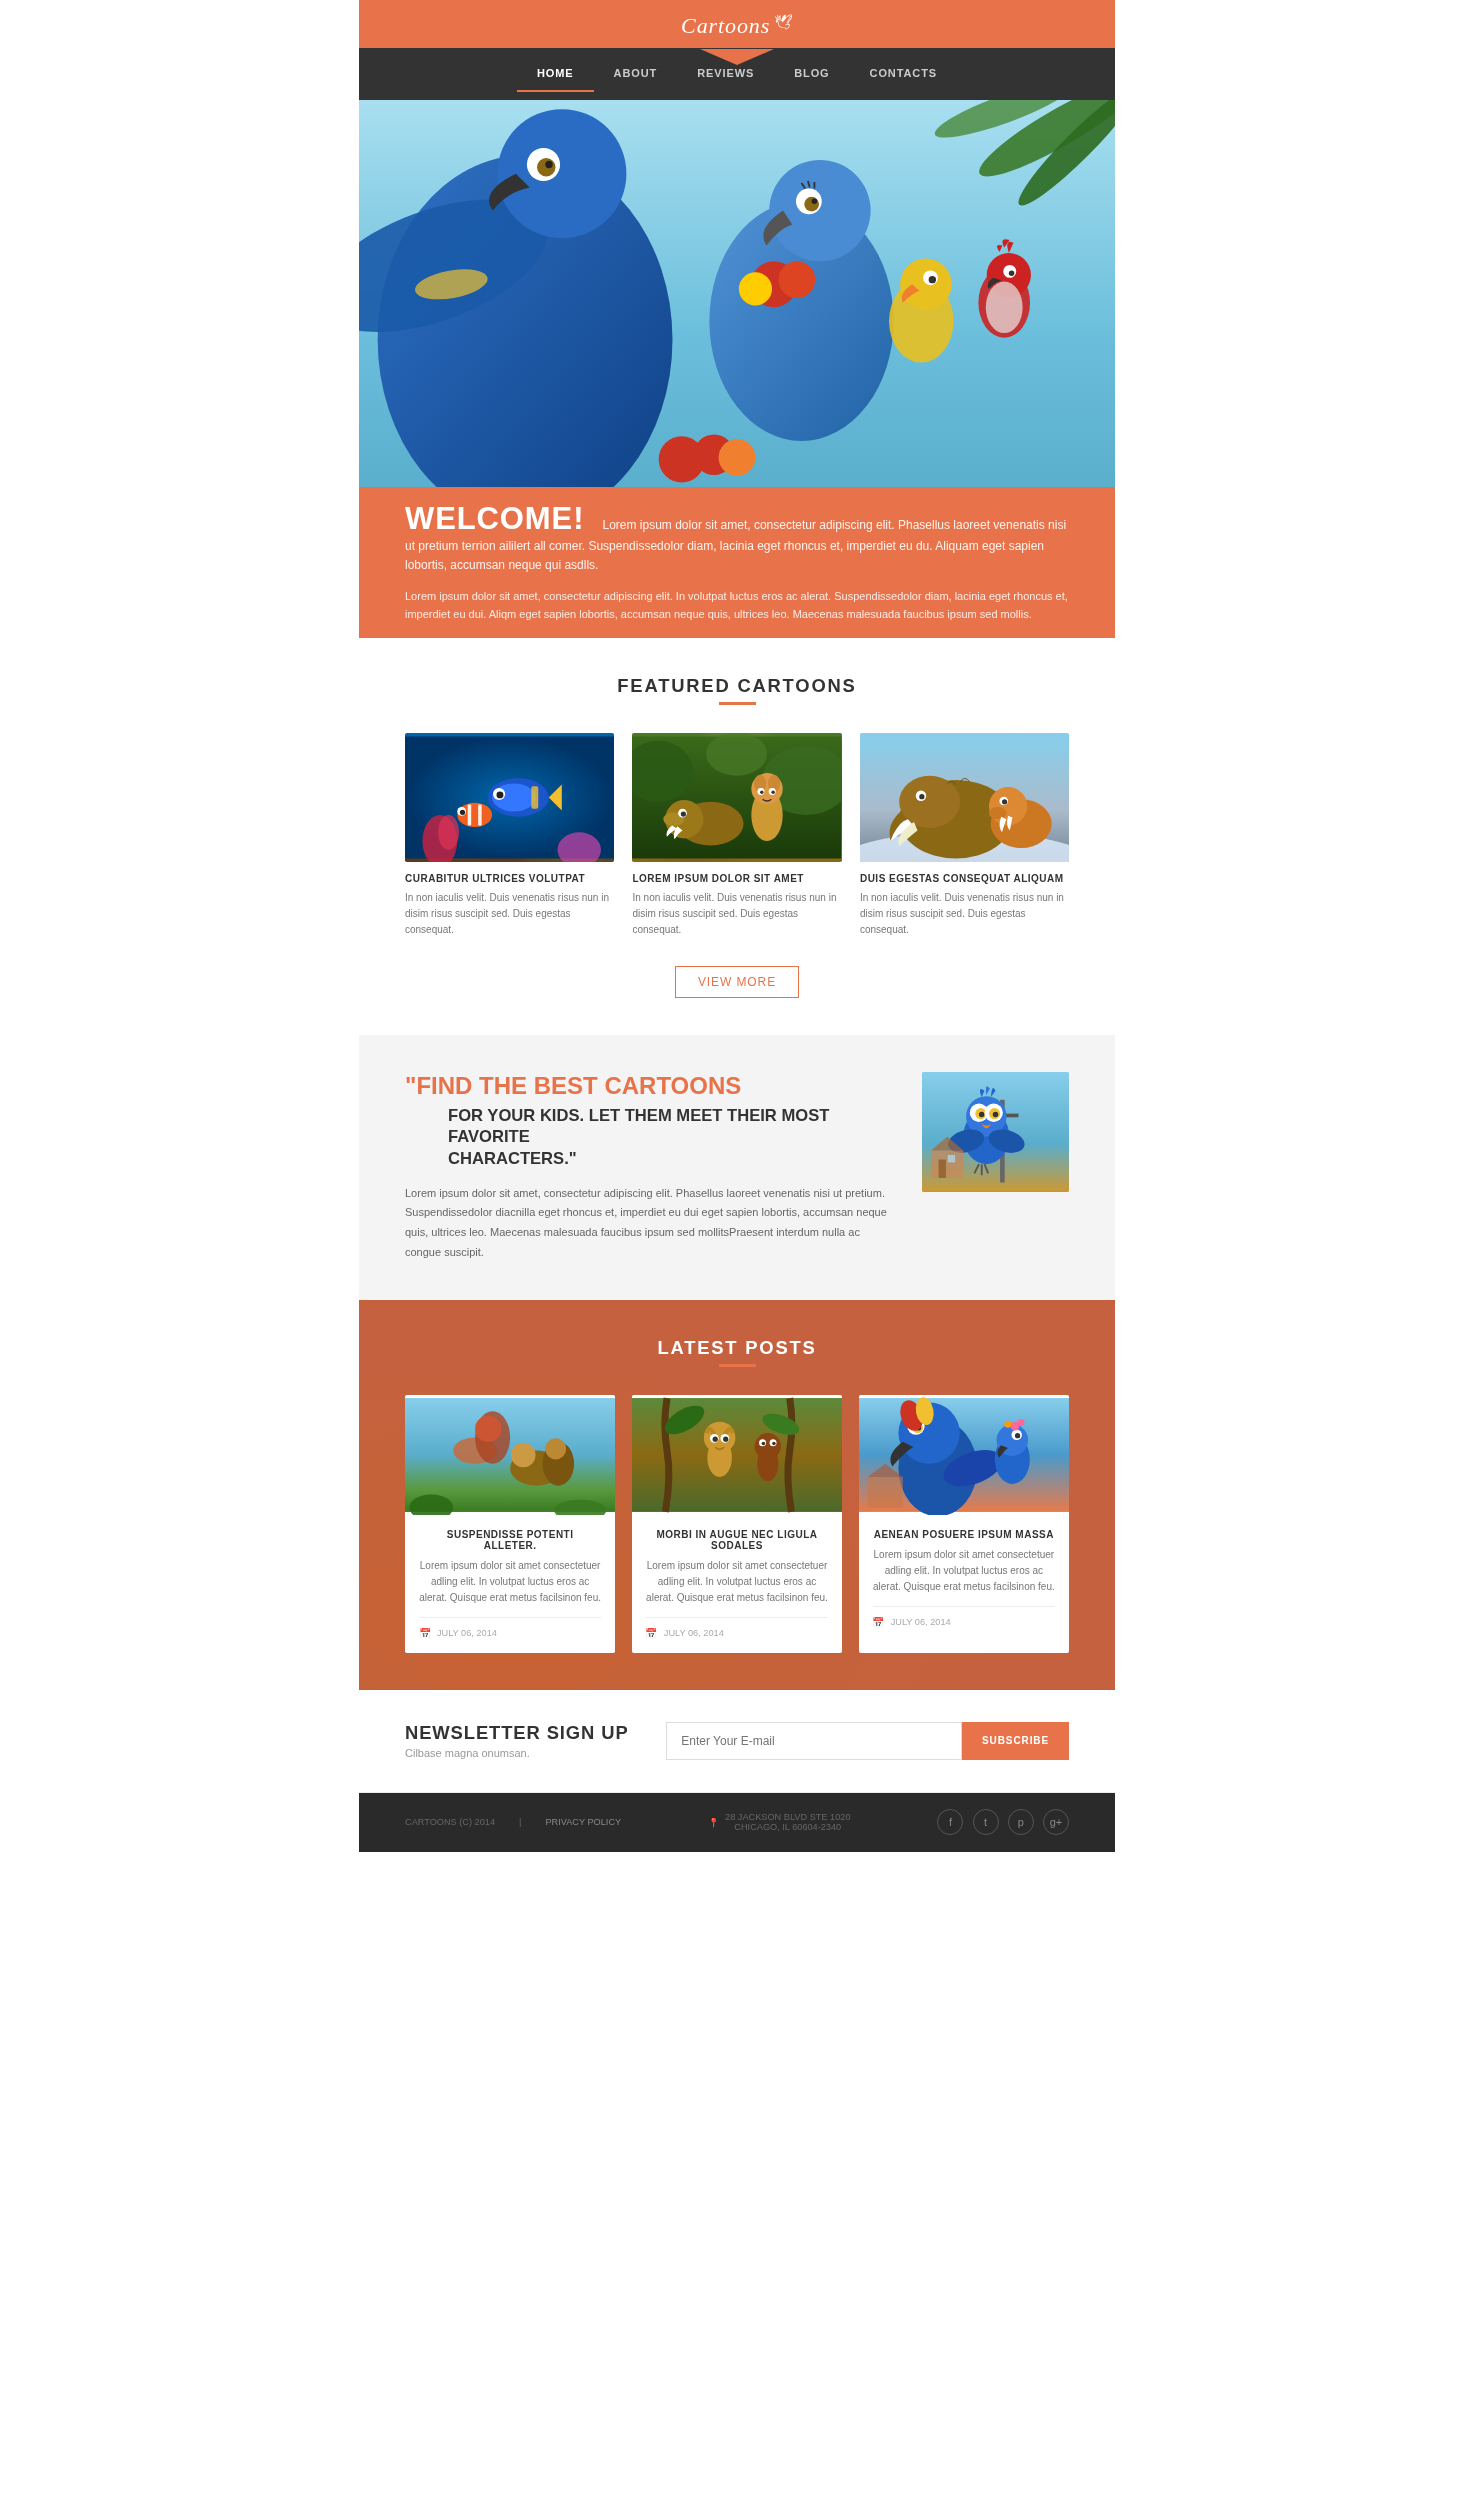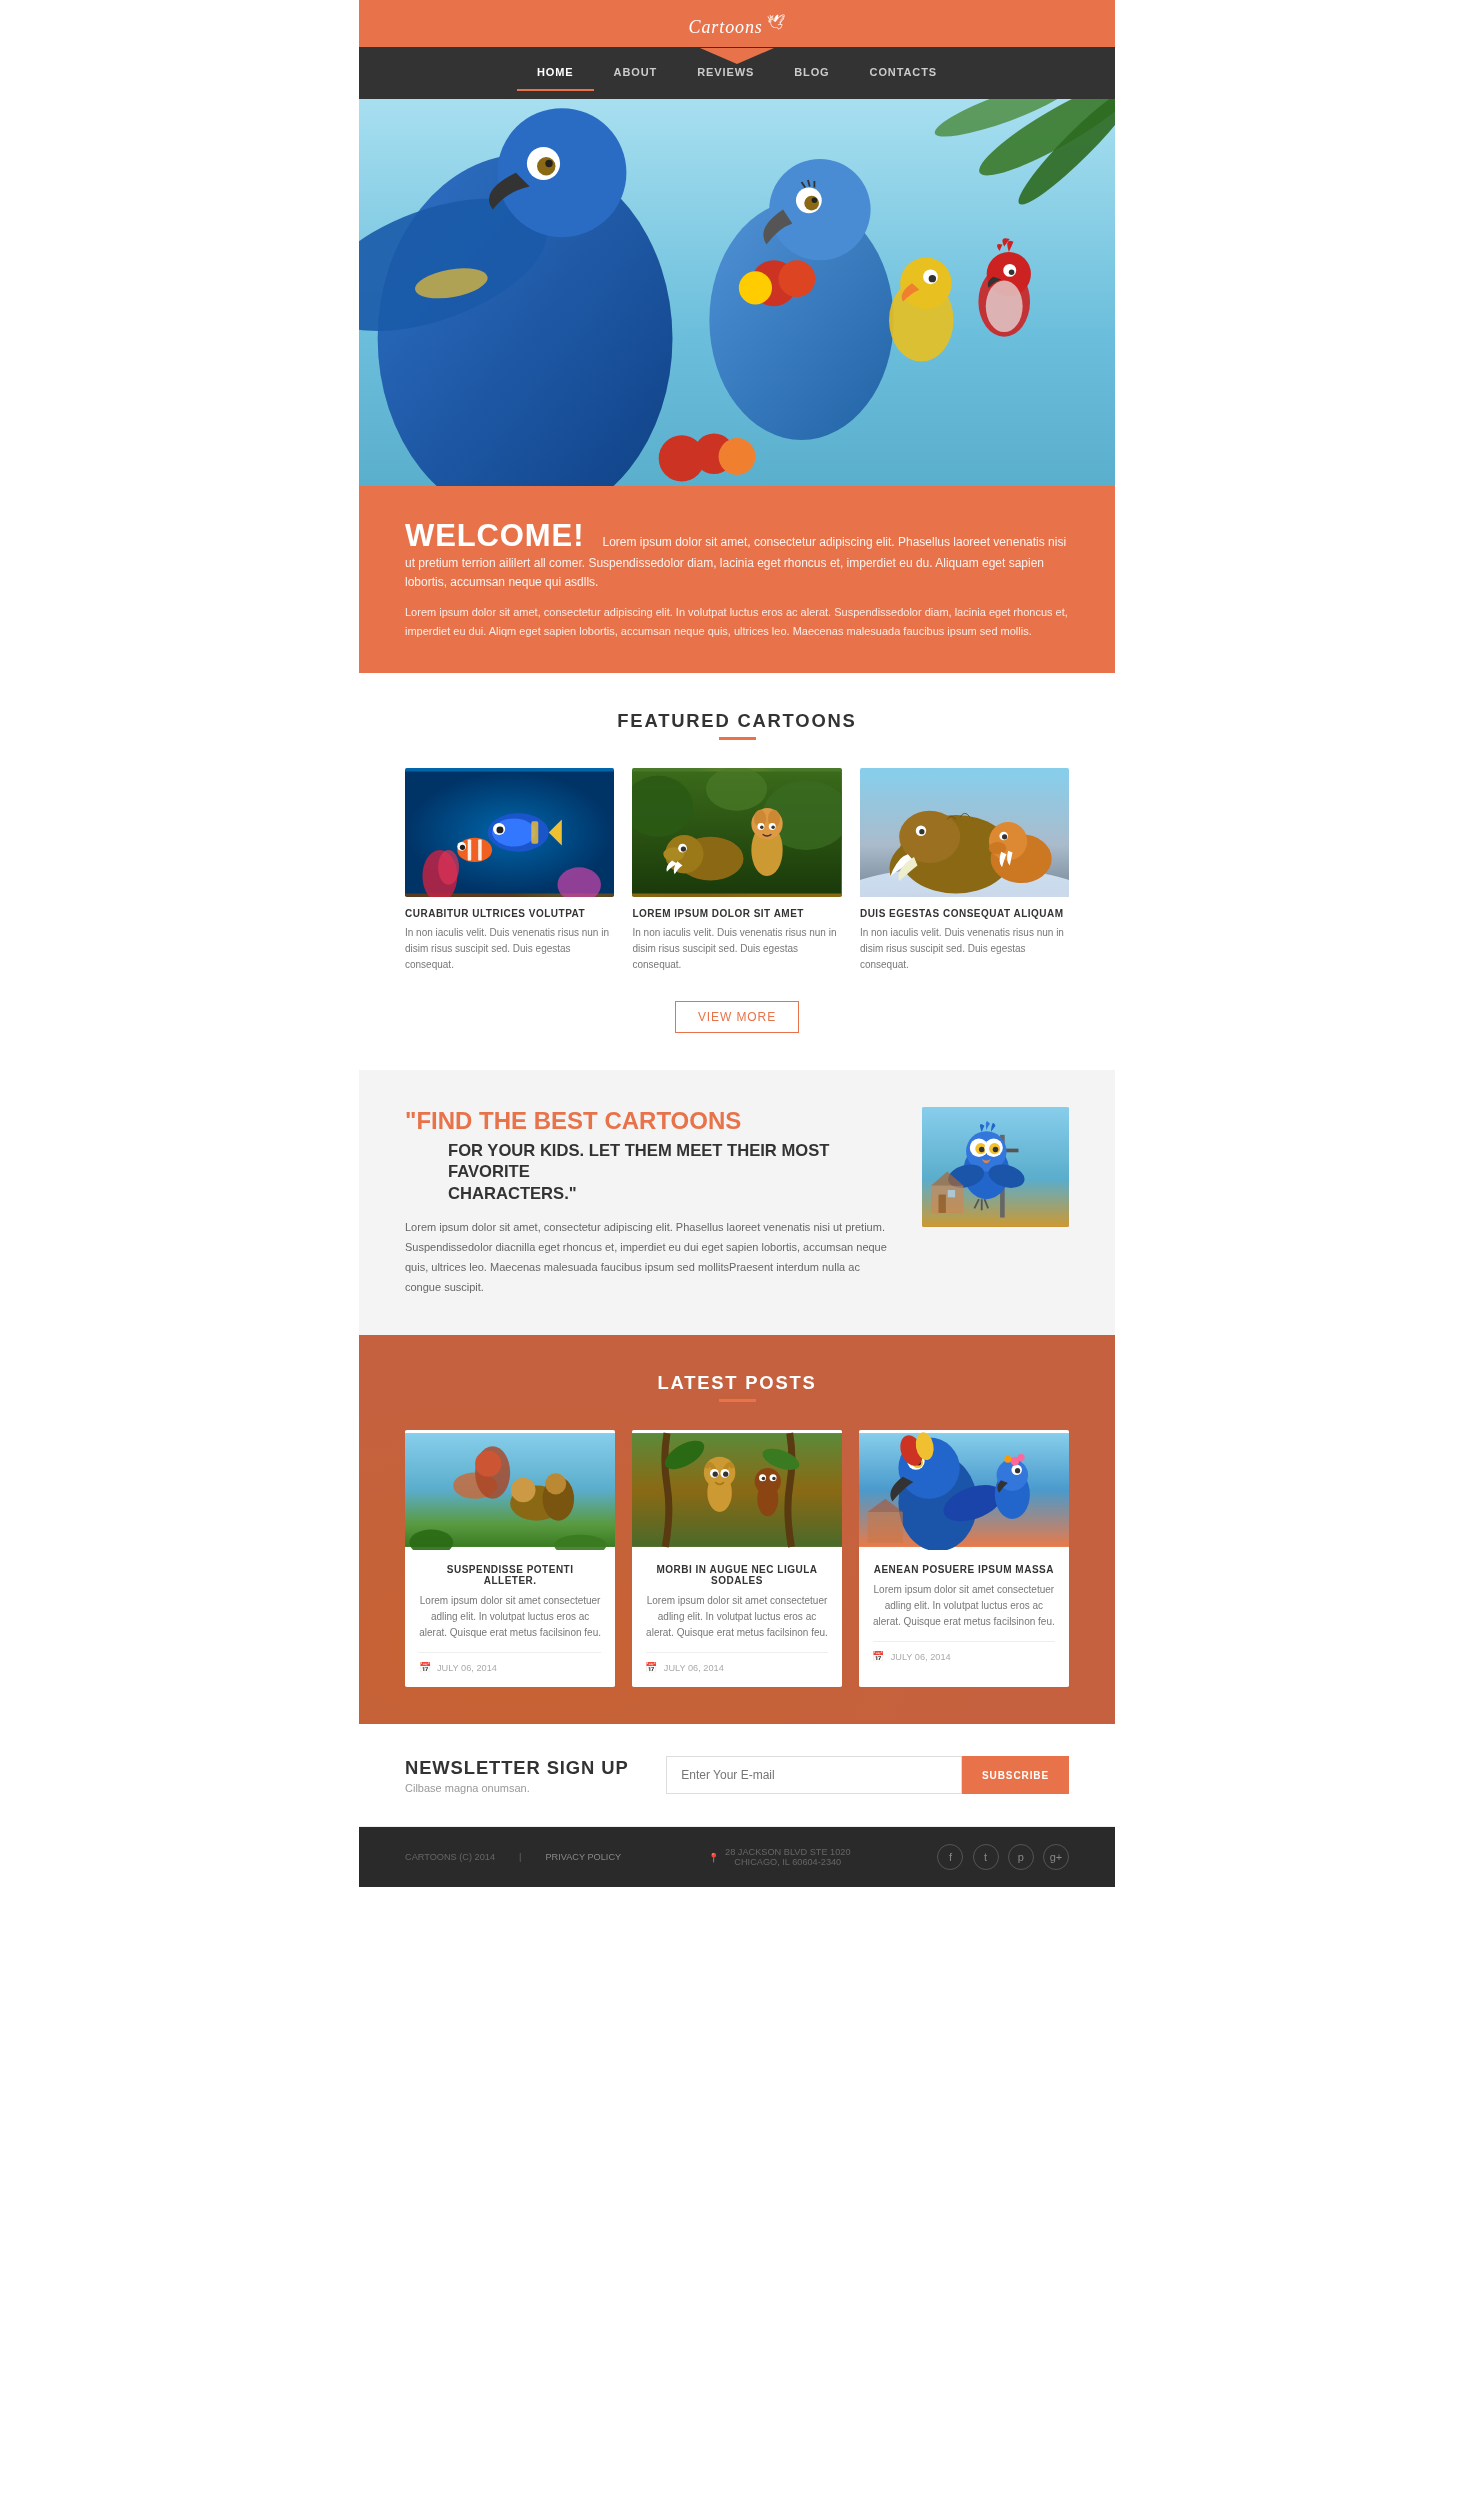--- a/index.html
+++ b/index.html
@@ -19,21 +19,21 @@
       left: 50%;
       transform: translateX(-50%);
       border-left: 37px solid transparent;
       border-right: 37px solid transparent;
       border-top: 16.6px solid #e8734a;
       z-index: 10;
     }
     .logo-text {
       font-family: Georgia, serif;
       font-style: italic;
-      font-size: 18px;
+      font-size: 22px;
       color: #fff;
       letter-spacing: 0.9px;
     }
     .logo-bird {
       font-size: 14.7px;
       color: #fff;
       vertical-align: super;
     }
 
     
@@ -76,21 +76,21 @@
       display: flex;
       align-items: center;
       justify-content: center;
       position: relative;
       overflow: hidden;
     }
 
     
     .welcome-section {
       background: #e8734a;
-      padding: 32px 46px;
+      padding: 14px 46px;
       color: #fff;
     }
     .welcome-section h2 {
       font-size: 31px;
       font-weight: 900;
       text-transform: uppercase;
       letter-spacing: 0.9px;
       margin-bottom: 7.4px;
       display: inline;
       margin-right: 14px;

